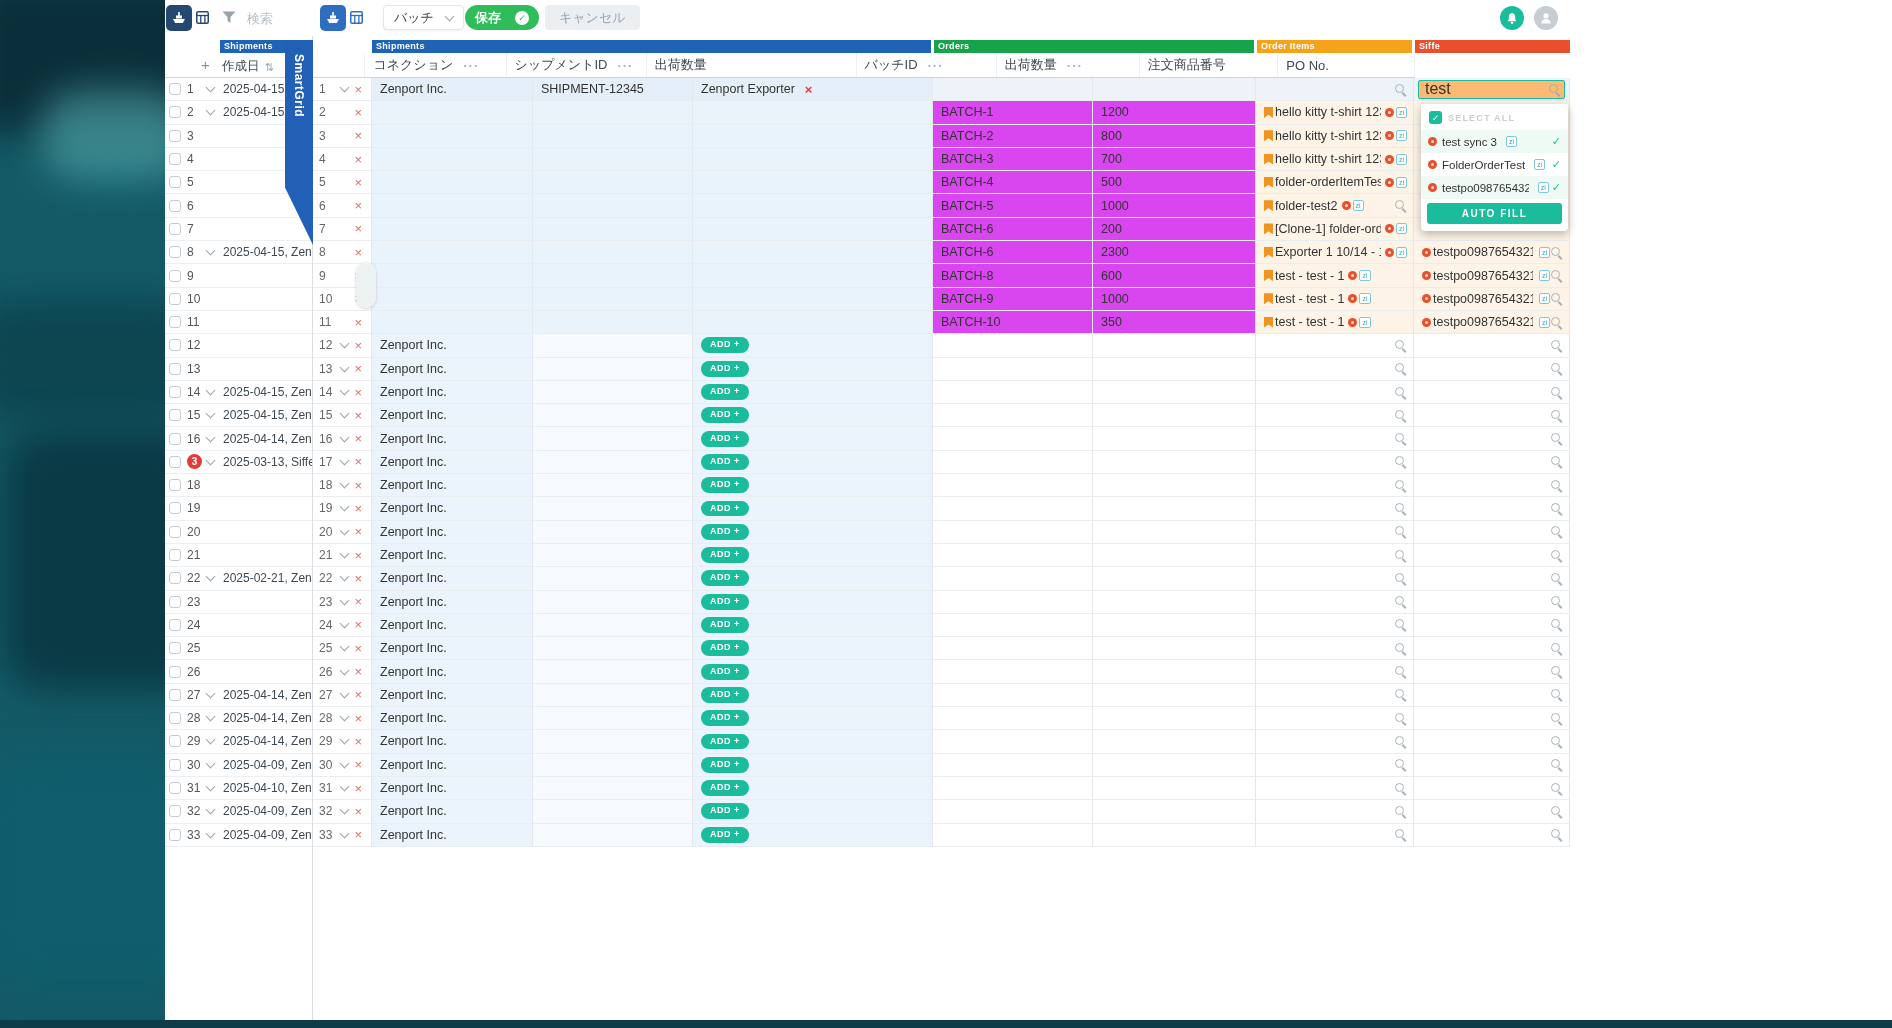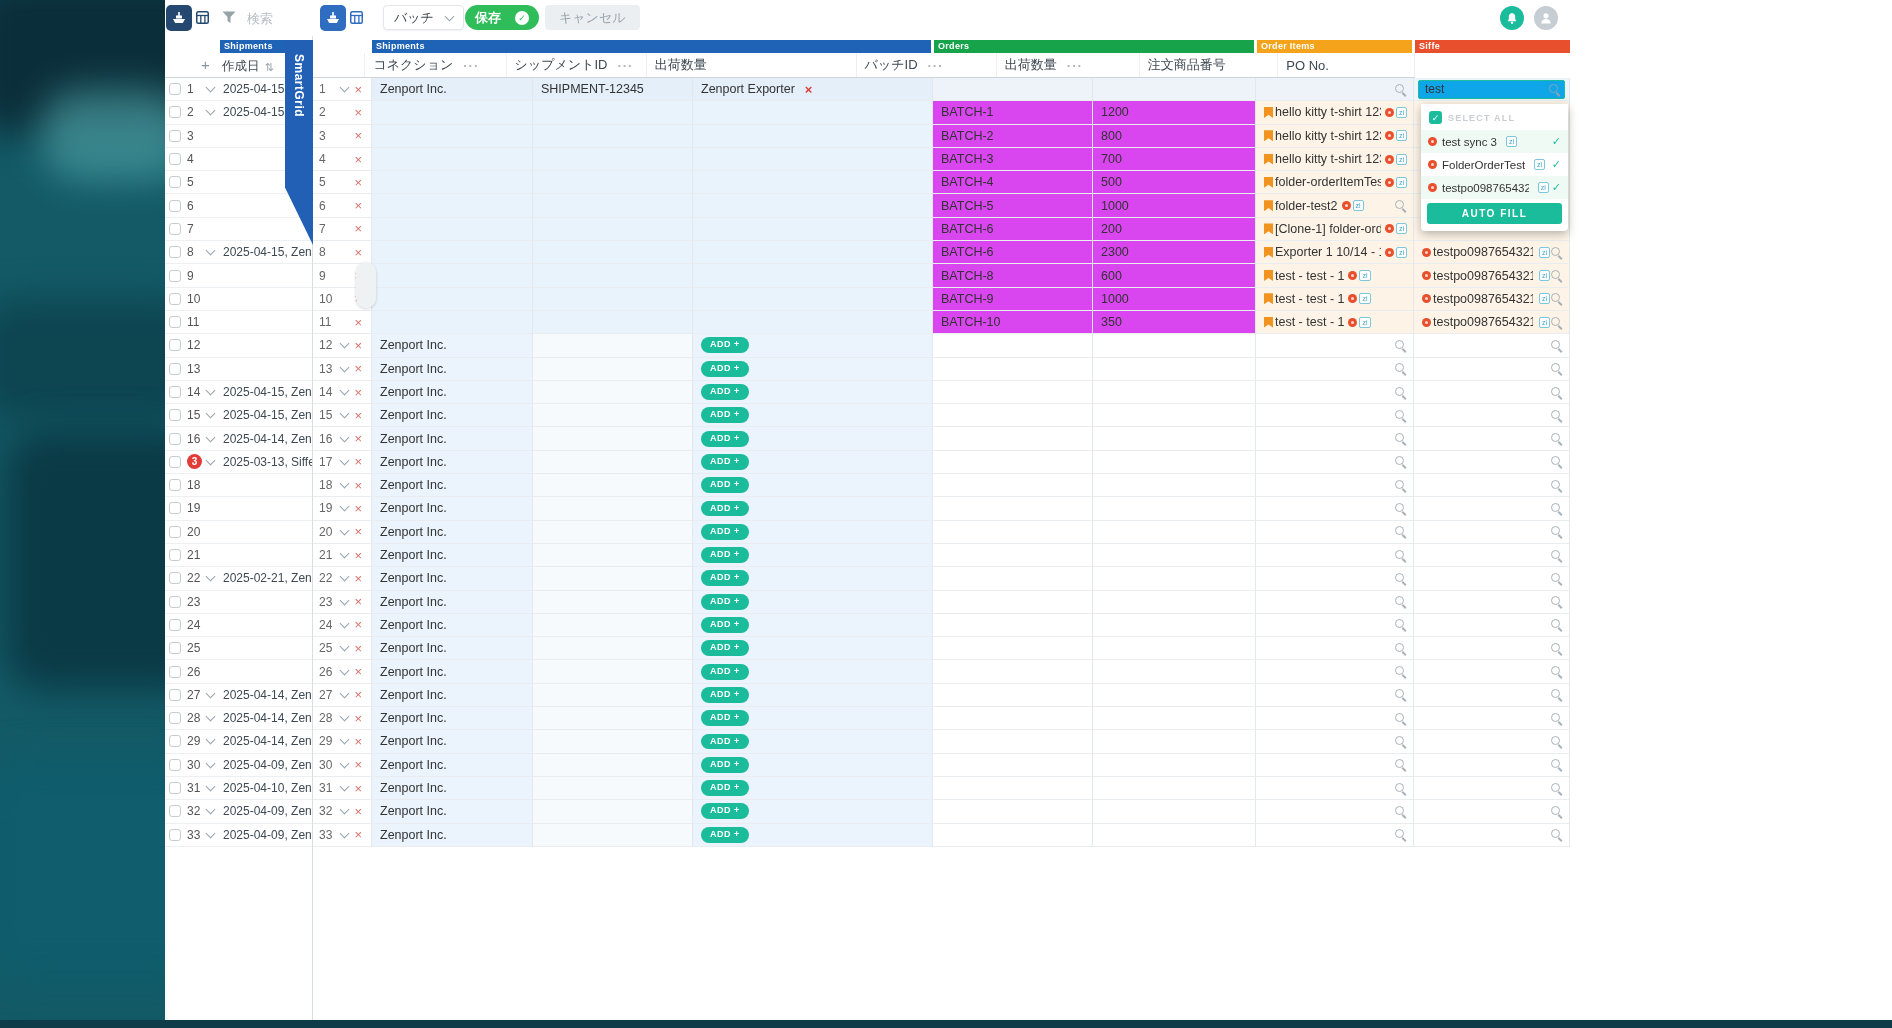--- a/index.html
+++ b/index.html
@@ -102,22 +102,22 @@
   .chip-text{overflow:hidden;margin:0 4px 0 2px}
   .ic-flag{width:9px;height:11px;background:#f0941f;clip-path:polygon(0 0,100% 0,100% 100%,50% 72%,0 100%);flex:none}
   .ic-dot{width:9px;height:9px;border-radius:50%;background:#e8502d;flex:none;position:relative}
   .ic-dot::after{content:"";position:absolute;left:3px;top:3px;width:3px;height:3px;border-radius:50%;background:#ffd9cf}
   .badge-zi{flex:none;font-size:7px;line-height:1;color:#3aa3c4;border:1px solid #7cc7de;border-radius:2px;padding:1px 2px;background:#fff;margin-left:2px}
   .mag{flex:none;width:13px;height:13px;position:relative;opacity:.85}
   .mag::before{content:"";position:absolute;left:1px;top:1px;width:7px;height:7px;border:1.4px solid #9aa5ad;border-radius:50%}
   .mag::after{content:"";position:absolute;left:9px;top:9px;width:5px;height:1.6px;background:#9aa5ad;transform:rotate(45deg);transform-origin:0 0}
   .mag-end{margin-left:auto}
   .po-input-wrap{flex:1;position:relative;display:flex;align-items:center;height:100%}
-  .po-input{width:100%;height:19px;border:1.5px solid var(--accent-teal);border-radius:2px;background:#0ea5e9;
-    font-family:inherit;font-size:12px;color:#333;padding:0 20px 0 6px;outline:none}
+  .po-input{width:100%;height:19px;border:1.5px solid var(--accent-teal);border-radius:2px;background:#fdba74;
+    font-family:inherit;font-size:16px;color:#333;padding:0 20px 0 6px;outline:none}
   .po-input-wrap .mag{position:absolute;right:4px;top:5px}
 
   .scroll-thumb{position:absolute;left:356px;top:262px;width:20px;height:46px;background:rgba(238,241,243,.96);
     border-radius:10px;box-shadow:0 1px 3px rgba(0,0,0,.18);z-index:8}
 
   
   .po-dropdown{position:absolute;left:1421px;top:104px;width:147px;background:#fff;z-index:20;
     box-shadow:0 3px 10px rgba(0,0,0,.28);border-radius:0 0 4px 4px;padding-bottom:7px}
   .dd-selectall{display:flex;align-items:center;gap:6px;padding:7px 8px 6px}
   .dd-cb{width:13px;height:13px;background:var(--accent-teal);border-radius:3px;display:flex;align-items:center;justify-content:center;flex:none}

